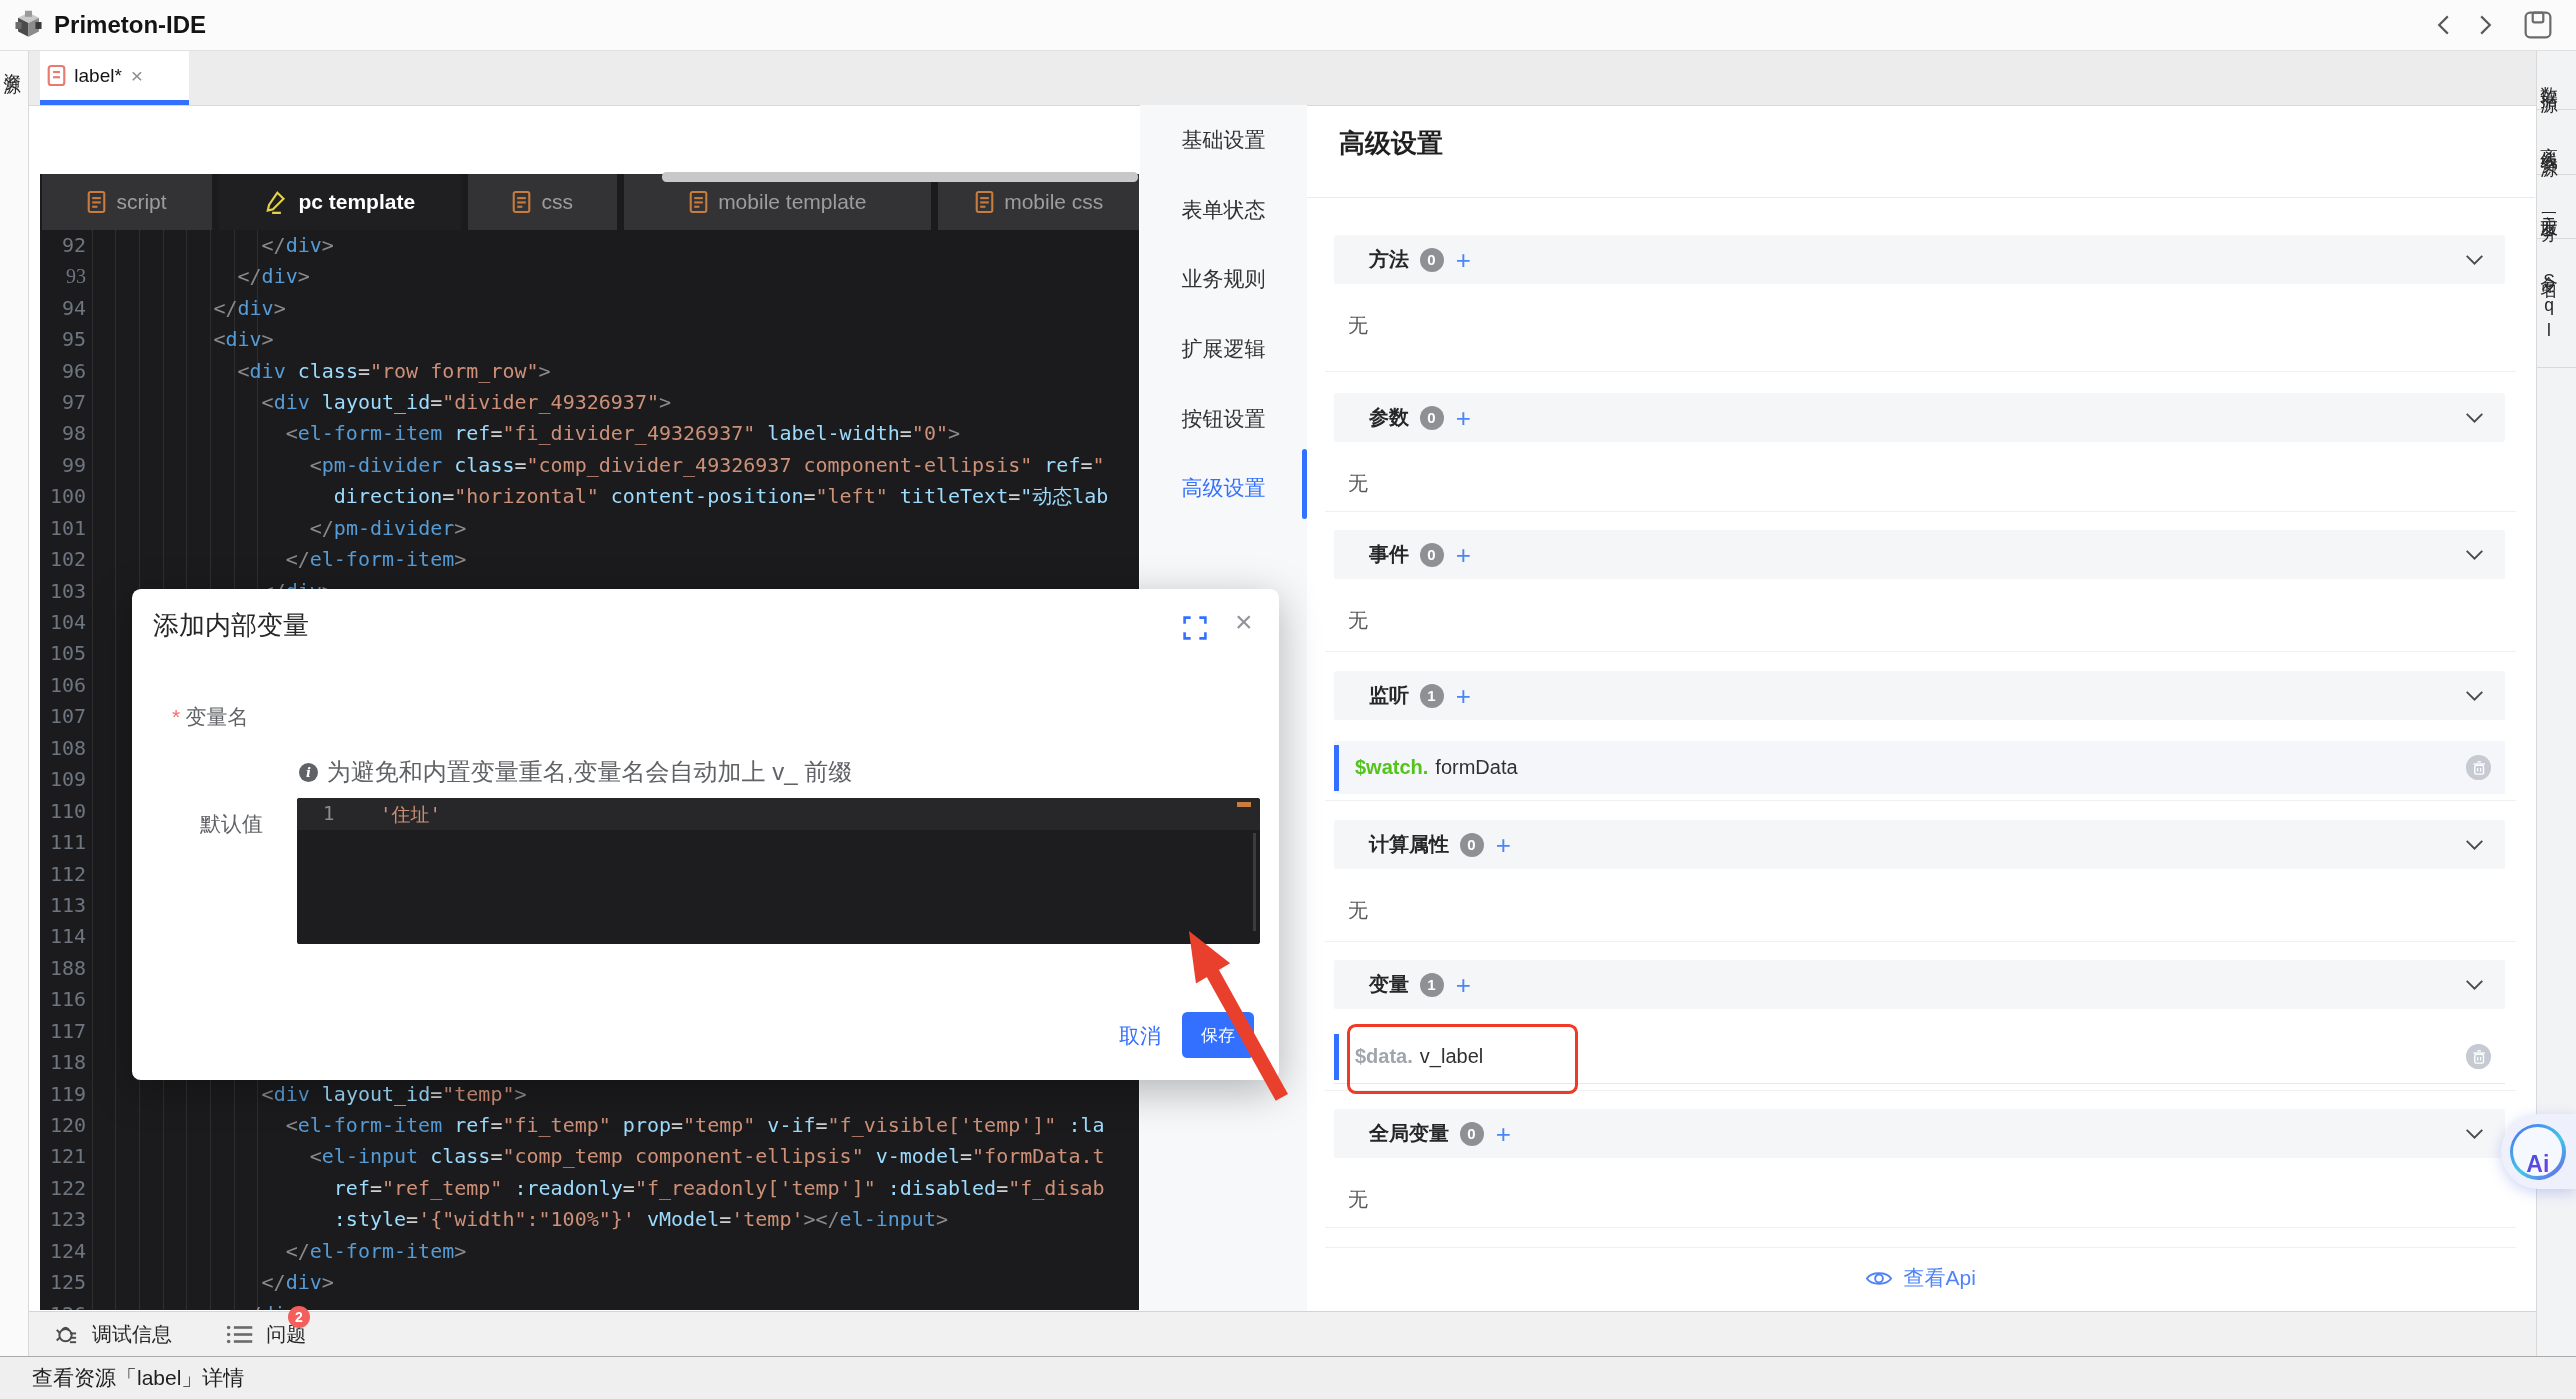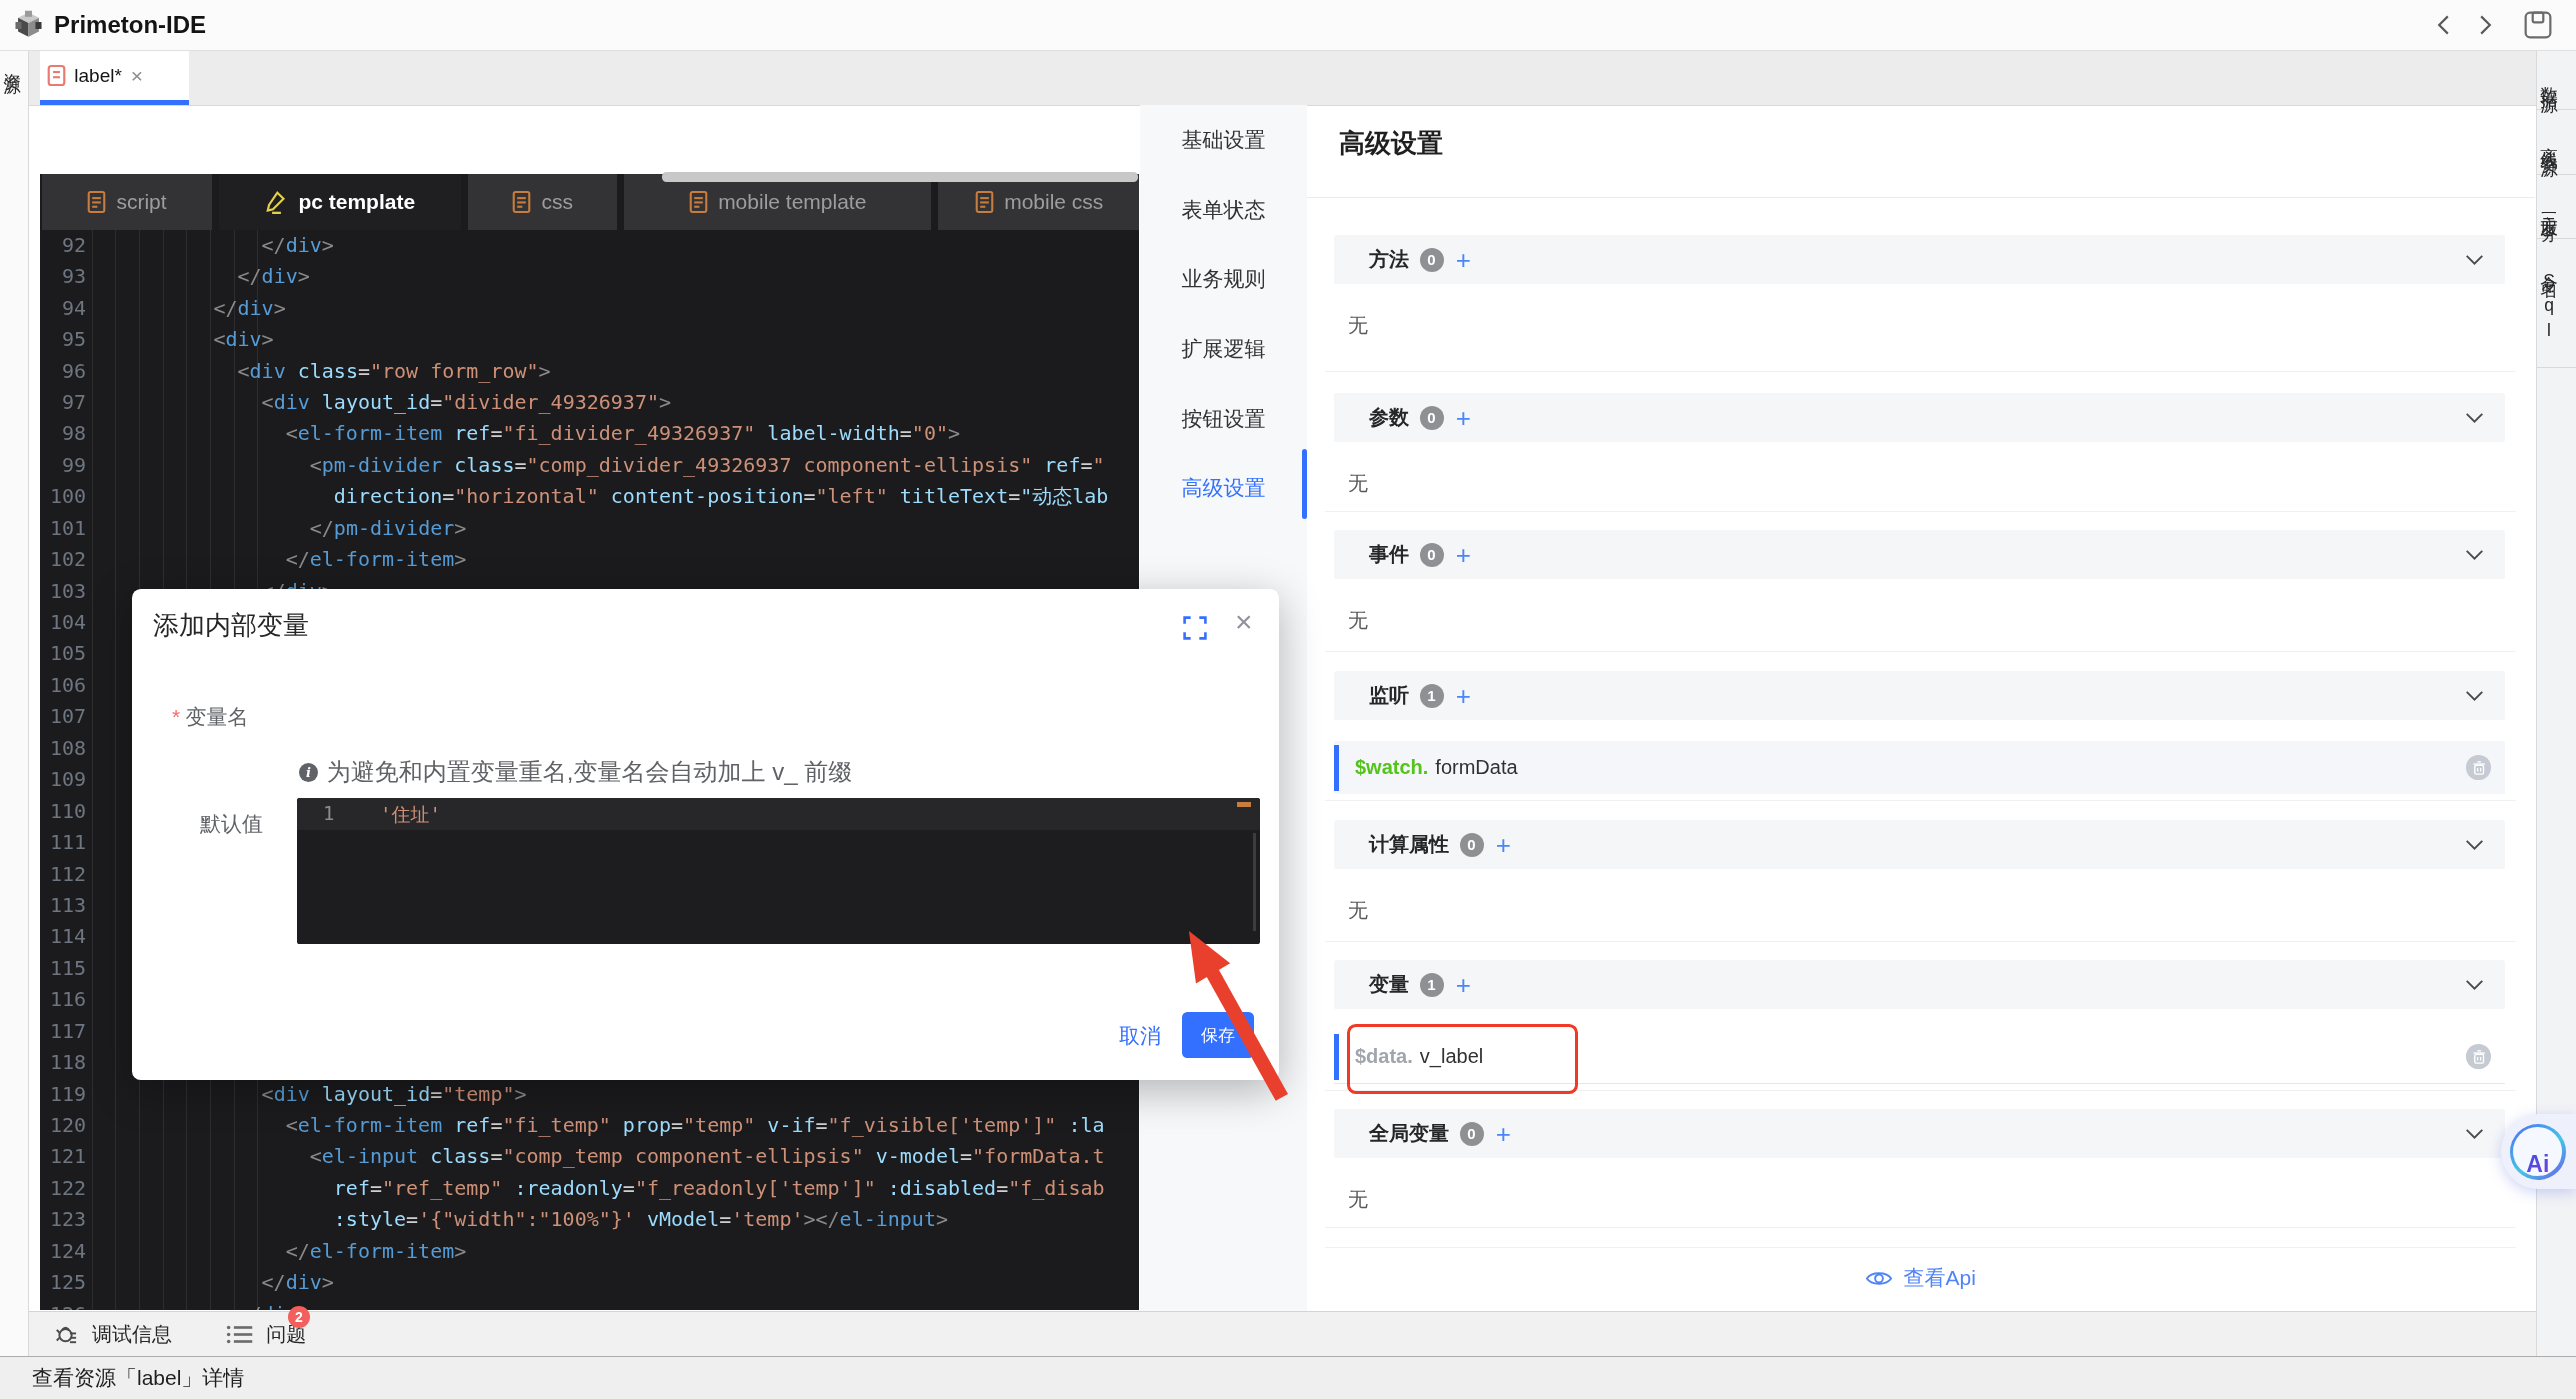--- a/index.html
+++ b/index.html
@@ -258,21 +258,21 @@
         <div class="guide" style="left: 99px;"></div>
         <div class="guide" style="left: 123px;"></div>
         <div class="guide" style="left: 146px;"></div>
         <div class="guide" style="left: 170px;"></div>
         <div class="guide" style="left: 194px;"></div>
         <div class="guide" style="left: 217px;"></div>
       </div>
     <div id="ed-code">
         <div class="gutter-no" style="top: 58px;">92</div>
         <div class="code-line" style="top: 58px;"><span class="c-def">              </span><span class="c-pun">&lt;/</span><span class="c-tag">div</span><span class="c-pun">&gt;</span></div>
-        <div class="gutter-no" style="top: 89px;">93</div>
+        <div class="gutter-no" style="top: 89px; font-family: Liberation Serif, serif;">93</div>
         <div class="code-line" style="top: 89px;"><span class="c-def">            </span><span class="c-pun">&lt;/</span><span class="c-tag">div</span><span class="c-pun">&gt;</span></div>
         <div class="gutter-no" style="top: 121px;">94</div>
         <div class="code-line" style="top: 121px;"><span class="c-def">          </span><span class="c-pun">&lt;/</span><span class="c-tag">div</span><span class="c-pun">&gt;</span></div>
         <div class="gutter-no" style="top: 152px;">95</div>
         <div class="code-line" style="top: 152px;"><span class="c-def">          </span><span class="c-pun">&lt;</span><span class="c-tag">div</span><span class="c-pun">&gt;</span></div>
         <div class="gutter-no" style="top: 184px;">96</div>
         <div class="code-line" style="top: 184px;"><span class="c-def">            </span><span class="c-pun">&lt;</span><span class="c-tag">div</span><span class="c-def"> </span><span class="c-attr">class</span><span class="c-eq">=</span><span class="c-str">"row form_row"</span><span class="c-pun">&gt;</span></div>
         <div class="gutter-no" style="top: 215px;">97</div>
         <div class="code-line" style="top: 215px;"><span class="c-def">              </span><span class="c-pun">&lt;</span><span class="c-tag">div</span><span class="c-def"> </span><span class="c-attr">layout_id</span><span class="c-eq">=</span><span class="c-str">"divider_49326937"</span><span class="c-pun">&gt;</span></div>
         <div class="gutter-no" style="top: 246px;">98</div>
@@ -291,21 +291,21 @@
         <div class="gutter-no" style="top: 466px;">105</div>
         <div class="gutter-no" style="top: 498px;">106</div>
         <div class="gutter-no" style="top: 529px;">107</div>
         <div class="gutter-no" style="top: 561px;">108</div>
         <div class="gutter-no" style="top: 592px;">109</div>
         <div class="gutter-no" style="top: 624px;">110</div>
         <div class="gutter-no" style="top: 655px;">111</div>
         <div class="gutter-no" style="top: 687px;">112</div>
         <div class="gutter-no" style="top: 718px;">113</div>
         <div class="gutter-no" style="top: 749px;">114</div>
-        <div class="gutter-no" style="top: 781px;">115</div>
+        <div class="gutter-no" style="top: 781px;">188</div>
         <div class="gutter-no" style="top: 812px;">116</div>
         <div class="gutter-no" style="top: 844px;">117</div>
         <div class="gutter-no" style="top: 875px;">118</div>
         <div class="gutter-no" style="top: 907px;">119</div>
         <div class="code-line" style="top: 907px;"><span class="c-def">              </span><span class="c-pun">&lt;</span><span class="c-tag">div</span><span class="c-def"> </span><span class="c-attr">layout_id</span><span class="c-eq">=</span><span class="c-str">"temp"</span><span class="c-pun">&gt;</span></div>
         <div class="gutter-no" style="top: 938px;">120</div>
         <div class="code-line" style="top: 938px;"><span class="c-def">                </span><span class="c-pun">&lt;</span><span class="c-tag">el-form-item</span><span class="c-def"> </span><span class="c-attr">ref</span><span class="c-eq">=</span><span class="c-str">"fi_temp"</span><span class="c-def"> </span><span class="c-attr">prop</span><span class="c-eq">=</span><span class="c-str">"temp"</span><span class="c-def"> </span><span class="c-attr">v-if</span><span class="c-eq">=</span><span class="c-str">"f_visible['temp']"</span><span class="c-def"> </span><span class="c-attr">:la</span></div>
         <div class="gutter-no" style="top: 969px;">121</div>
         <div class="code-line" style="top: 969px;"><span class="c-def">                  </span><span class="c-pun">&lt;</span><span class="c-tag">el-input</span><span class="c-def"> </span><span class="c-attr">class</span><span class="c-eq">=</span><span class="c-str">"comp_temp component-ellipsis"</span><span class="c-def"> </span><span class="c-attr">v-model</span><span class="c-eq">=</span><span class="c-str">"formData.t</span></div>
         <div class="gutter-no" style="top: 1001px;">122</div>

